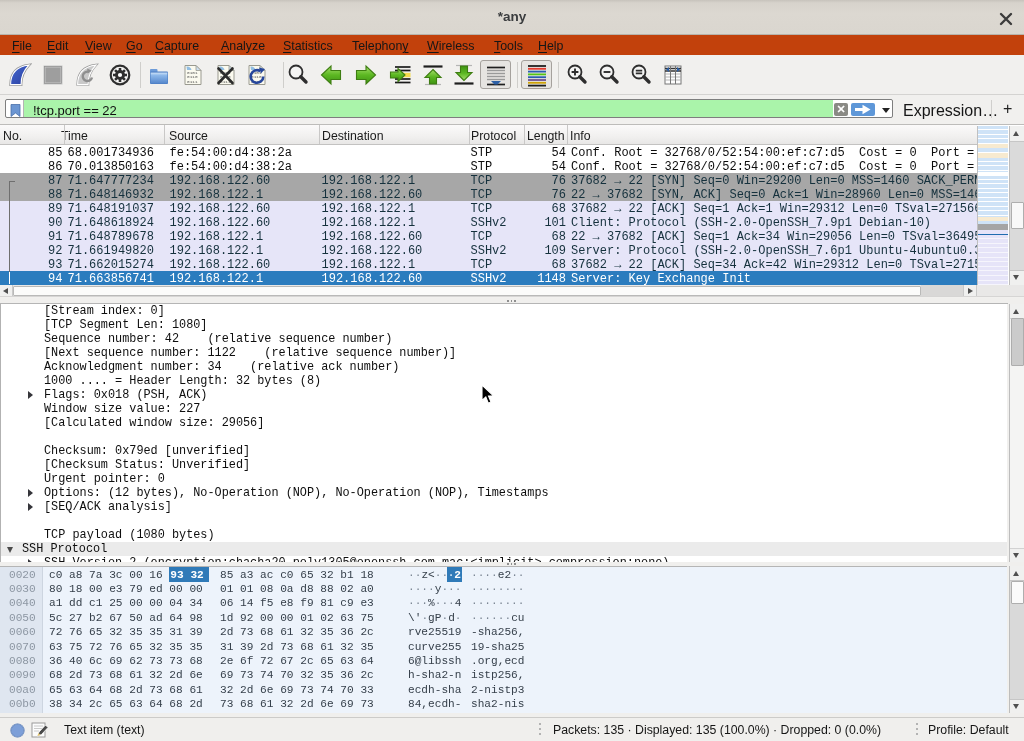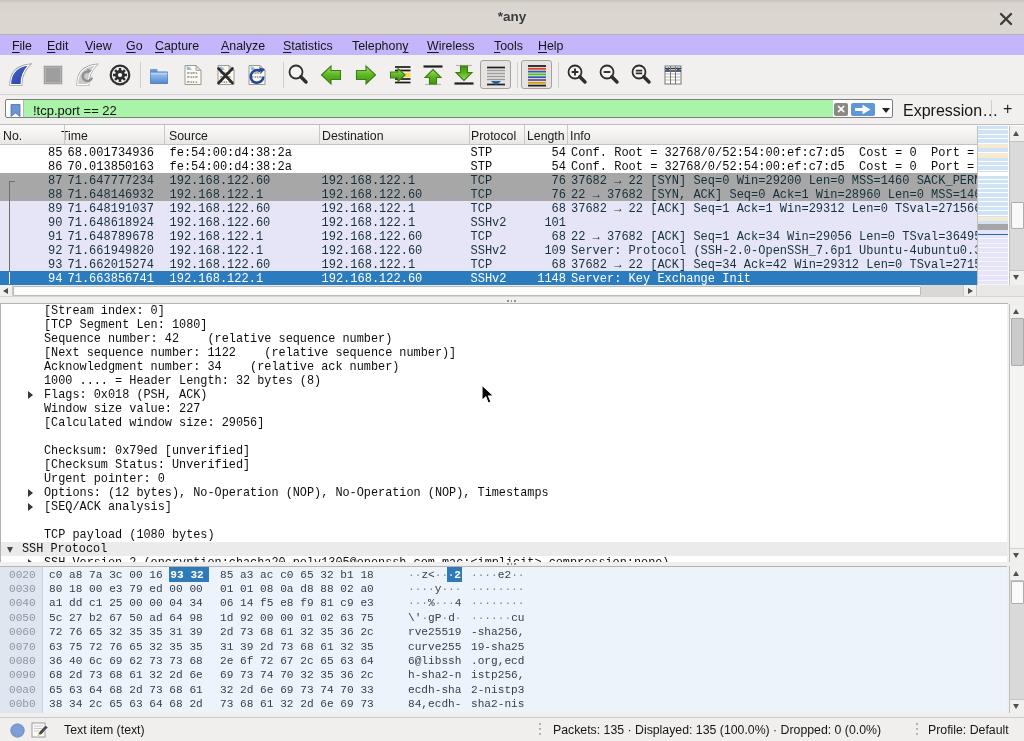--- a/index.html
+++ b/index.html
@@ -4,21 +4,21 @@
  font-family:"Liberation Sans",sans-serif;background:#f1f0ee;position:relative}
 .a{position:absolute}
 .mono{font-family:"Liberation Mono",monospace;white-space:pre}
 
 #tbar{left:0;top:0;width:1024px;height:35px;
  background:linear-gradient(180deg,#c7c3bc 0,#d7d3cc 3px,#dcd8d1 40%,#dad6cf 100%);
  border-bottom:1px solid #b7b3ac;box-sizing:border-box}
 #ttl{left:0;top:9px;width:1024px;text-align:center;font-weight:bold;font-size:13.5px;color:#3a3c3e}
 #xbtn{left:997px;top:10px;width:18px;height:18px;color:#3c3c3c}
 
-#mbar{left:0;top:35px;width:1024px;height:20px;background:#c4b5fd;font-size:12.4px;color:#161616}
+#mbar{left:0;top:35px;width:1024px;height:20px;background:#c2410c;font-size:12.4px;color:#161616}
 #mbar span{position:absolute;top:3.8px}
 #mbar u{text-decoration-thickness:1px;text-underline-offset:2px}
 
 #tb{left:0;top:55px;width:1024px;height:40px;background:#f1f0ee;border-bottom:1px solid #d4d3d1;box-sizing:border-box}
 .tsep{top:7px;width:1px;height:26px;background:#cfcecb}
 .tbtn{top:5px;width:31px;height:29px;border:1px solid #a5a19d;border-radius:3px;background:#e6e4e1;box-sizing:border-box}
 
 #fb{left:0;top:95px;width:1024px;height:30px;background:#f1f0ee;border-bottom:1px solid #bdbcba;box-sizing:border-box}
 #fin{left:5px;top:4px;width:888px;height:19px;background:#fff;border:1px solid #7e7e7e;border-radius:2px;box-sizing:border-box}
 #fgreen{left:18px;top:0;width:809px;height:17px;background:#aaf4aa}
@@ -378,20 +378,21 @@
       <span class="c-l">68</span>
       <span class="c-i">37682 → 22 [ACK] Seq=1 Ack=1 Win=29312 Len=0 TSval=271566040 TSecr=364951107</span>
     </div>
 <div class="a prow rl" style="top:90px">
       <span class="c-no">90</span>
       <span class="c-t">71.648618924</span>
       <span class="c-s">192.168.122.60</span>
       <span class="c-d">192.168.122.1</span>
       <span class="c-p">SSHv2</span>
       <span class="c-l">101</span>
+      <span class="c-i">Client: Protocol (SSH-2.0-OpenSSH_7.9p1 Debian-10)</span>
     </div>
 <div class="a prow rl" style="top:104px">
       <span class="c-no">91</span>
       <span class="c-t">71.648789678</span>
       <span class="c-s">192.168.122.1</span>
       <span class="c-d">192.168.122.60</span>
       <span class="c-p">TCP</span>
       <span class="c-l">68</span>
       <span class="c-i">22 → 37682 [ACK] Seq=1 Ack=34 Win=29056 Len=0 TSval=3649511088 TSecr=27156604</span>
     </div>

